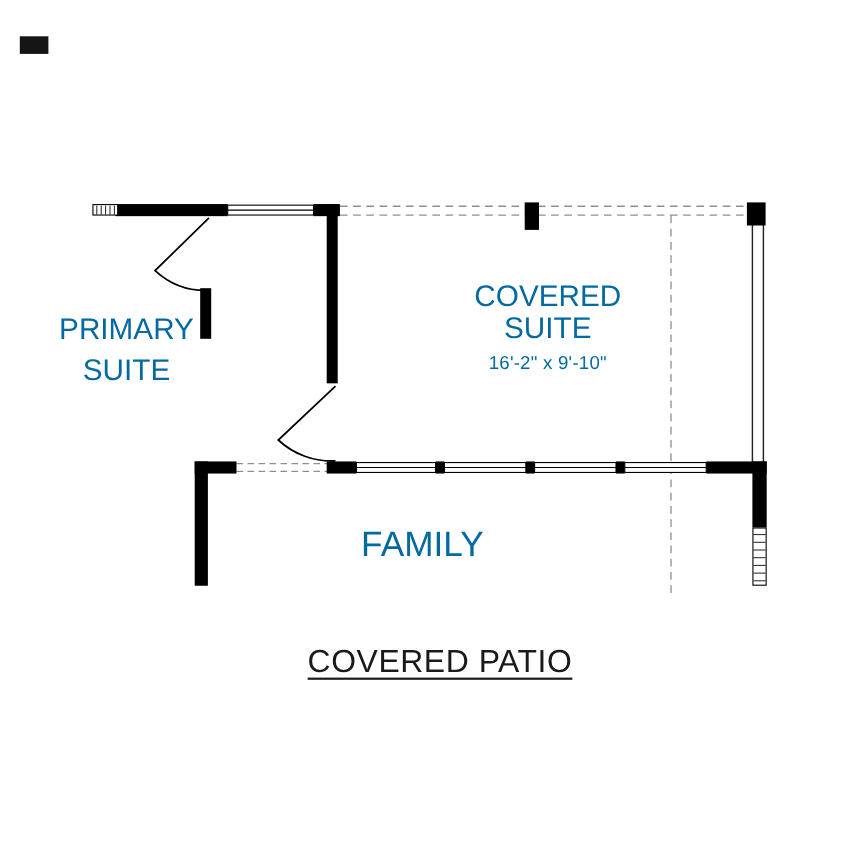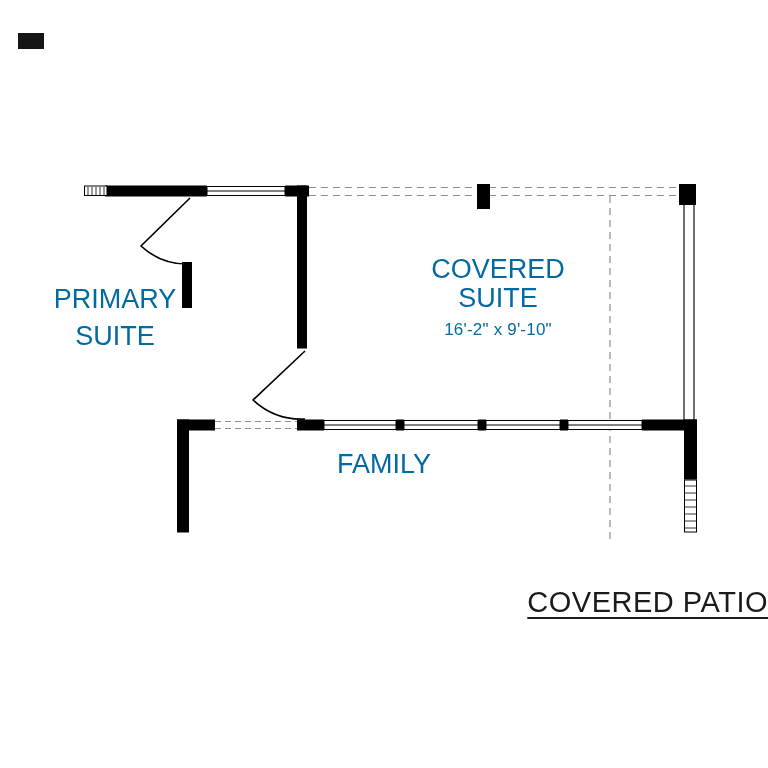--- a/index.html
+++ b/index.html
@@ -42,30 +42,30 @@
     line-height: 29px;
   }
   .label-patio .dims {
     font-size: 17px;
     line-height: 20px;
     margin-top: 7px;
     letter-spacing: 0.2px;
   }
   .label-family {
     left: 309px;
-    top: 449px;
+    top: 476px;
     width: 150px;
-    font-size: 27px;
+    font-size: 32px;
   }
   .plan-title {
     position: absolute;
     left: 32px;
     top: 586px;
     width: 736px;
-    text-align: right;
+    text-align: center;
     font-size: 29px;
     letter-spacing: 0.5px;
     text-decoration: underline;
     text-underline-offset: 5px;
     text-decoration-thickness: 2px;
   }
 </style>
 </head>
 <body>
 

